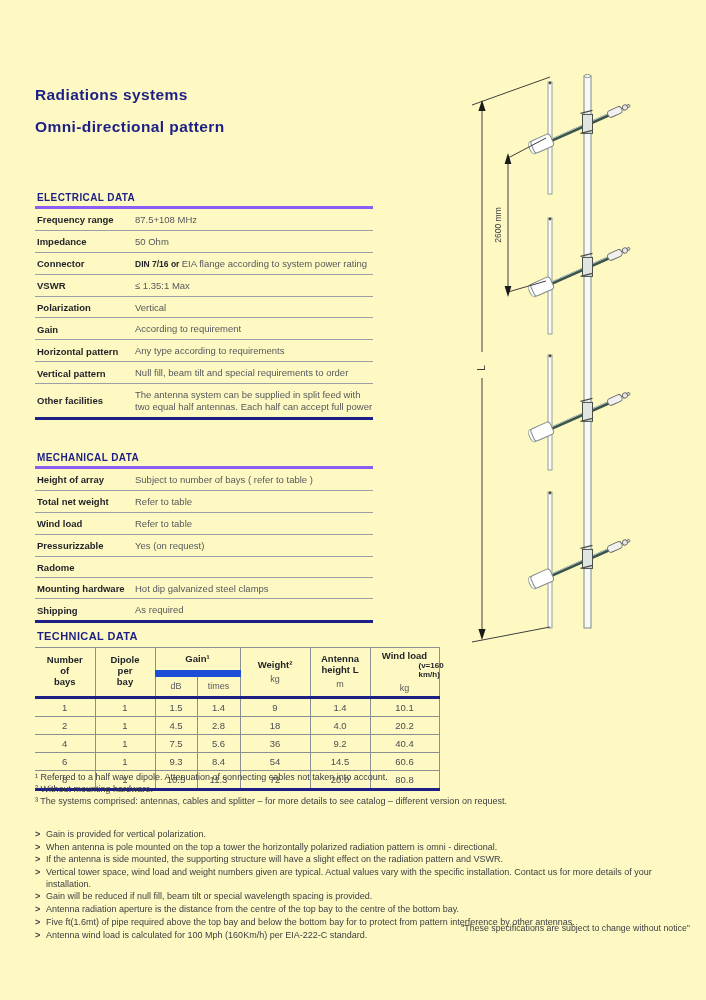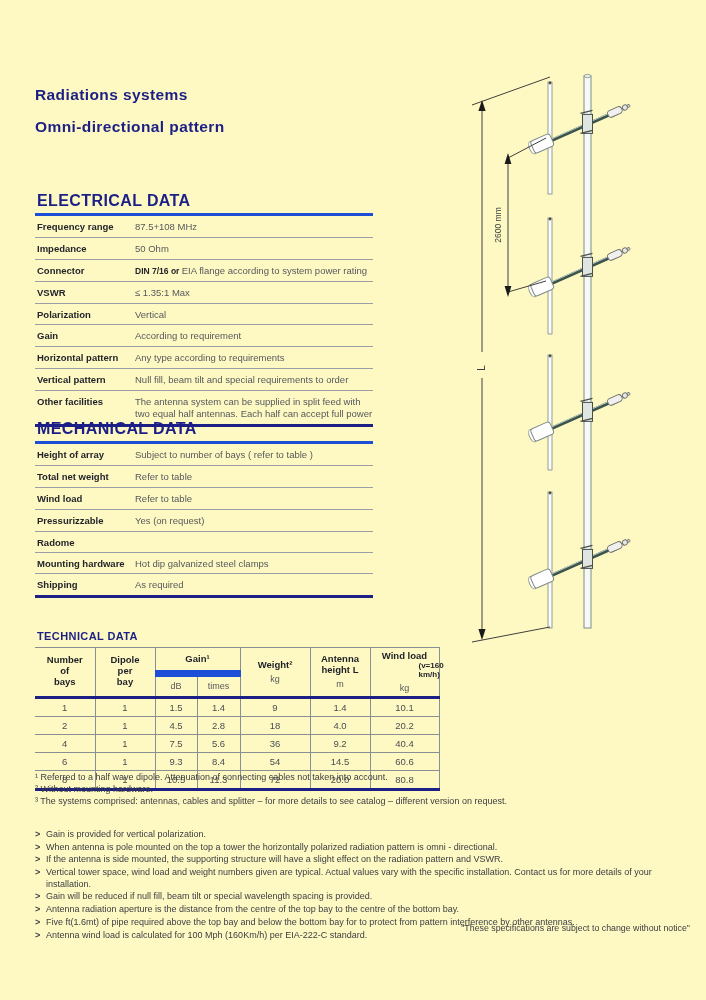--- a/index.html
+++ b/index.html
@@ -10,33 +10,33 @@
   }
   
   .title-block { position:absolute; left:35px; top:86px; }
   .title-block h1 {
     font-size:15.5px; font-weight:bold; color:#1b1f86; letter-spacing:.4px;
     margin-bottom:14px;
   }
   
   .spec { position:absolute; left:35px; width:338px; }
   .spec .sec-head {
-    font-size:16px; font-weight:bold; color:#1b1f86; letter-spacing:.4px;
-    padding:0 0 3px 2px; border-bottom:3px solid #1d4ed8;
+    font-size:10px; font-weight:bold; color:#1b1f86; letter-spacing:.4px;
+    padding:0 0 3px 2px; border-bottom:3px solid #8b5cf6;
   }
   .spec .row {
-    display:flex; align-items:flex-start;
+    display:flex; align-items:center;
     padding:5px 0 4px 2px; border-bottom:1px solid #9aa0a6;
   }
   .spec .row:last-child { border-bottom:3px solid #1b1f86; }
   .spec .lbl { flex:0 0 98px; font-size:9.5px; font-weight:bold; color:#23242a; }
   .spec .val { flex:1; font-size:9.5px; color:#55585c; line-height:1.25; }
   .spec .val .pre { font-weight:bold; font-size:8.5px; color:#23242a; }
   .electrical { top:192px; }
-  .mechanical { top:420px; }
+  .mechanical { top:452px; }
   
   .technical { position:absolute; left:35px; top:630px; width:404px; }
   .technical .sec-head {
     font-size:11px; font-weight:bold; color:#1b1f86; letter-spacing:.4px;
     margin-bottom:5px; padding-left:2px;
   }
   table.tech {
     border-collapse:collapse; width:404px; table-layout:fixed;
     border-top:1px solid #8a8f94; border-bottom:3px solid #1b1f86;
   }

